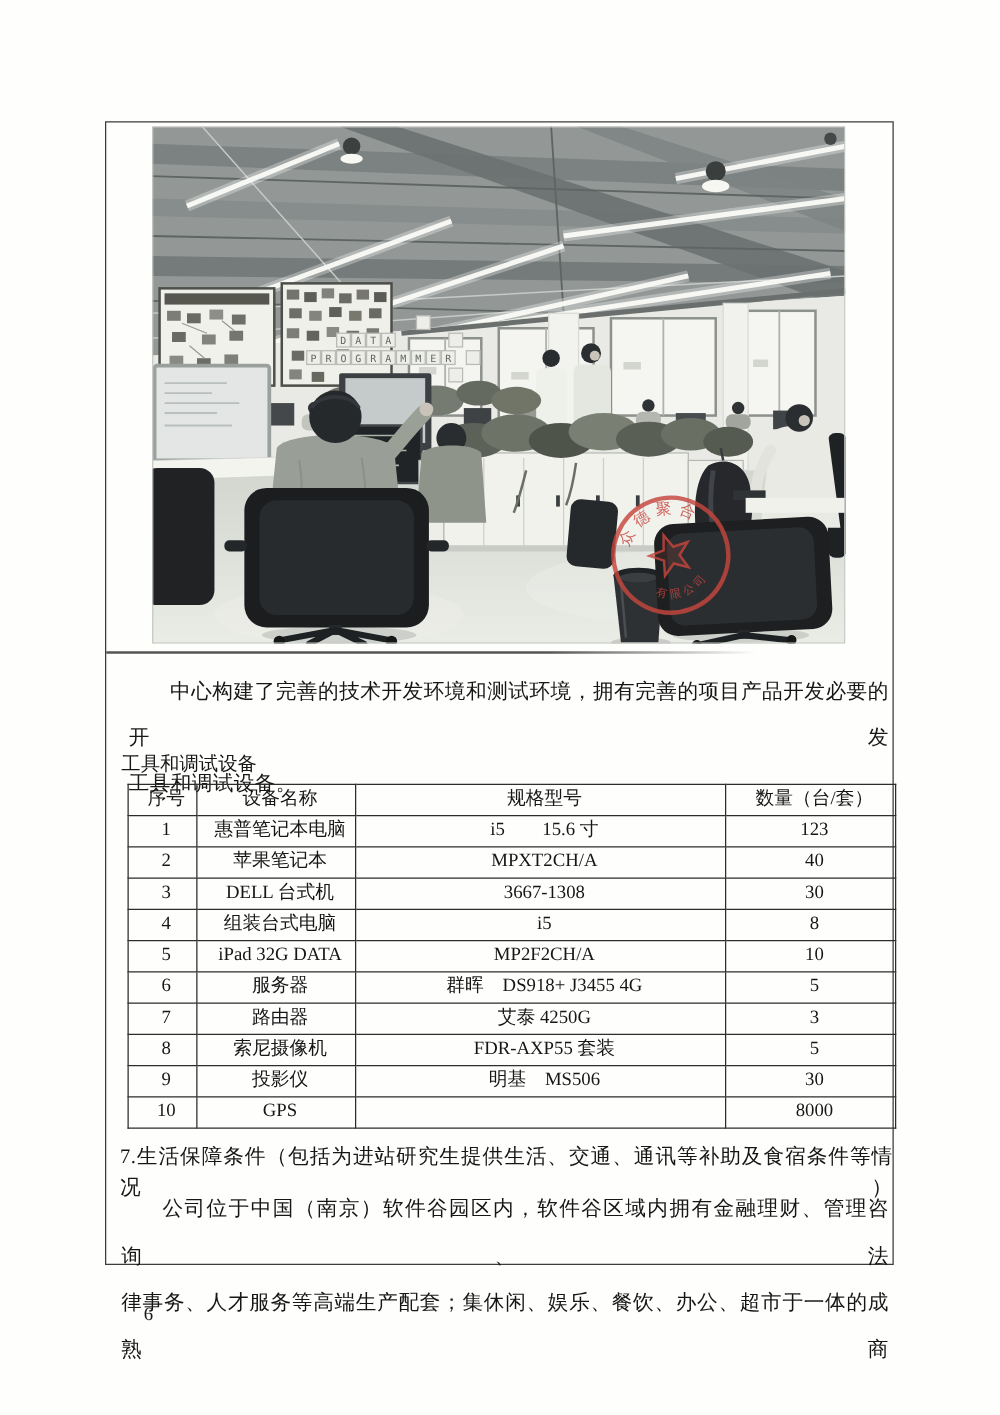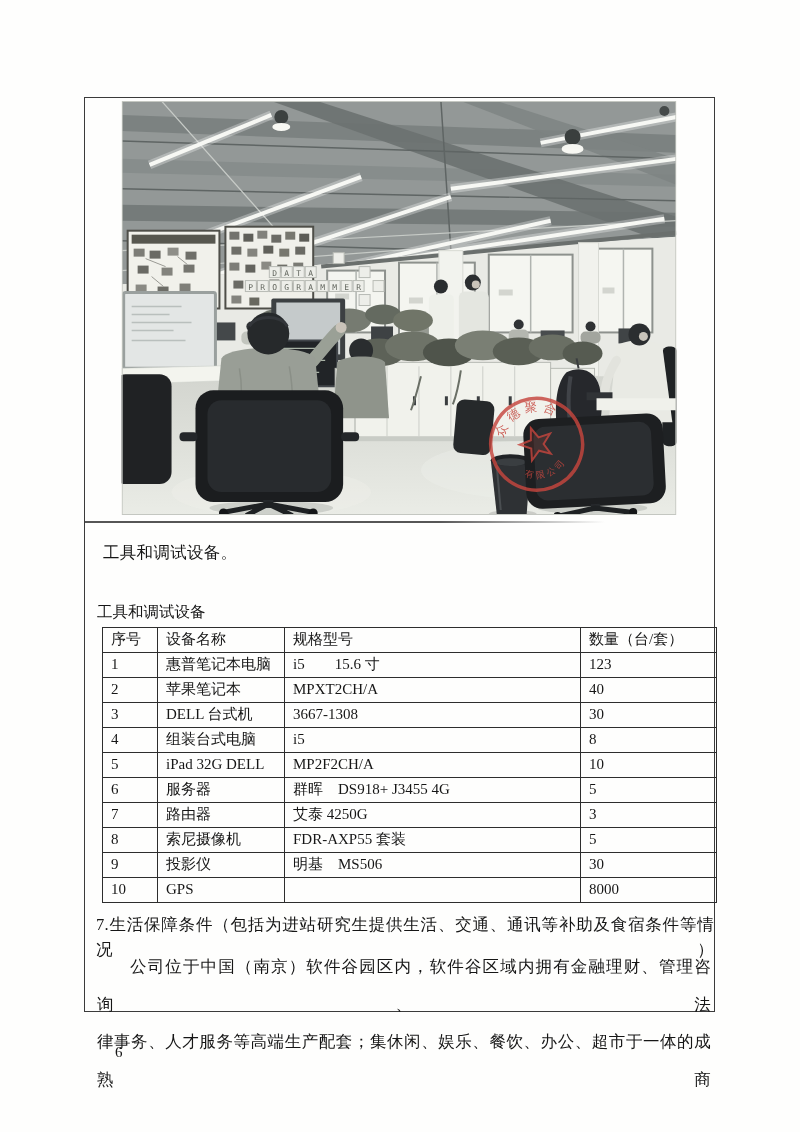--- a/index.html
+++ b/index.html
@@ -24,21 +24,21 @@
   .jline { text-align:justify; text-align-last:justify; text-justify:inter-character; }
   .indent { text-indent:33px; }
   #para1 { left:103px; top:534px; width:608px; }
   .table-title { position:absolute; left:97px; top:601px; font-size:15.5px; line-height:22px; }
   table.equip {
     position:absolute; left:102px; top:627px; width:614px;
     border-collapse:collapse; table-layout:fixed; font-size:15px;
   }
   table.equip th, table.equip td {
     border:1px solid #2d2d2d; height:21px; line-height:20px;
-    padding:0 2px 3px 8px; text-align:left; font-weight:normal;
+    padding:0 2px 3px 8px; text-align:center; font-weight:normal;
     white-space:nowrap; overflow:hidden;
   }
   .section3 { left:96px; top:912px; width:618px; font-size:16.5px; line-height:25px; }
   #para2 { left:97px; top:948px; width:614px; line-height:37.5px; }
   .page-number { position:absolute; left:115px; top:1044px; font-size:15px; }
   .seal-text-top { font-size:12.5px; letter-spacing:5px; font-family:"Liberation Serif",serif; }
   .seal-text-bottom { font-size:9px; letter-spacing:3px; font-family:"Liberation Serif",serif; }
   .wall-sign-text { font-family:"DejaVu Sans Mono",monospace; font-size:8px; letter-spacing:7.2px; fill:#63675f; }
 </style>
 </head>
@@ -326,20 +326,21 @@
         </g>
 
         <rect x="0.5" y="0.5" width="555" height="414" fill="none" stroke="#c4c7c1"></rect>
       </g>
     </svg>
   </div>
 
   <div class="photo-bottom-rule"></div>
 
   <div class="para" id="para1">
+    <div class="jline indent">中心构建了完善的技术开发环境和测试环境，拥有完善的项目产品开发必要的开发</div>
     <div>工具和调试设备。</div>
   </div>
 
   <div class="table-title">工具和调试设备</div>
 
   <table class="equip">
     <colgroup>
       <col style="width:55px">
         <col style="width:127px">
         <col style="width:296px">
@@ -373,21 +374,21 @@
           <td>30</td>
         </tr>
         <tr>
           <td>4</td>
           <td>组装台式电脑</td>
           <td>i5</td>
           <td>8</td>
         </tr>
         <tr>
           <td>5</td>
-          <td>iPad 32G DELL</td>
+          <td>iPad 32G DATA</td>
           <td>MP2F2CH/A</td>
           <td>10</td>
         </tr>
         <tr>
           <td>6</td>
           <td>服务器</td>
           <td>群晖　DS918+ J3455 4G</td>
           <td>5</td>
         </tr>
         <tr>

